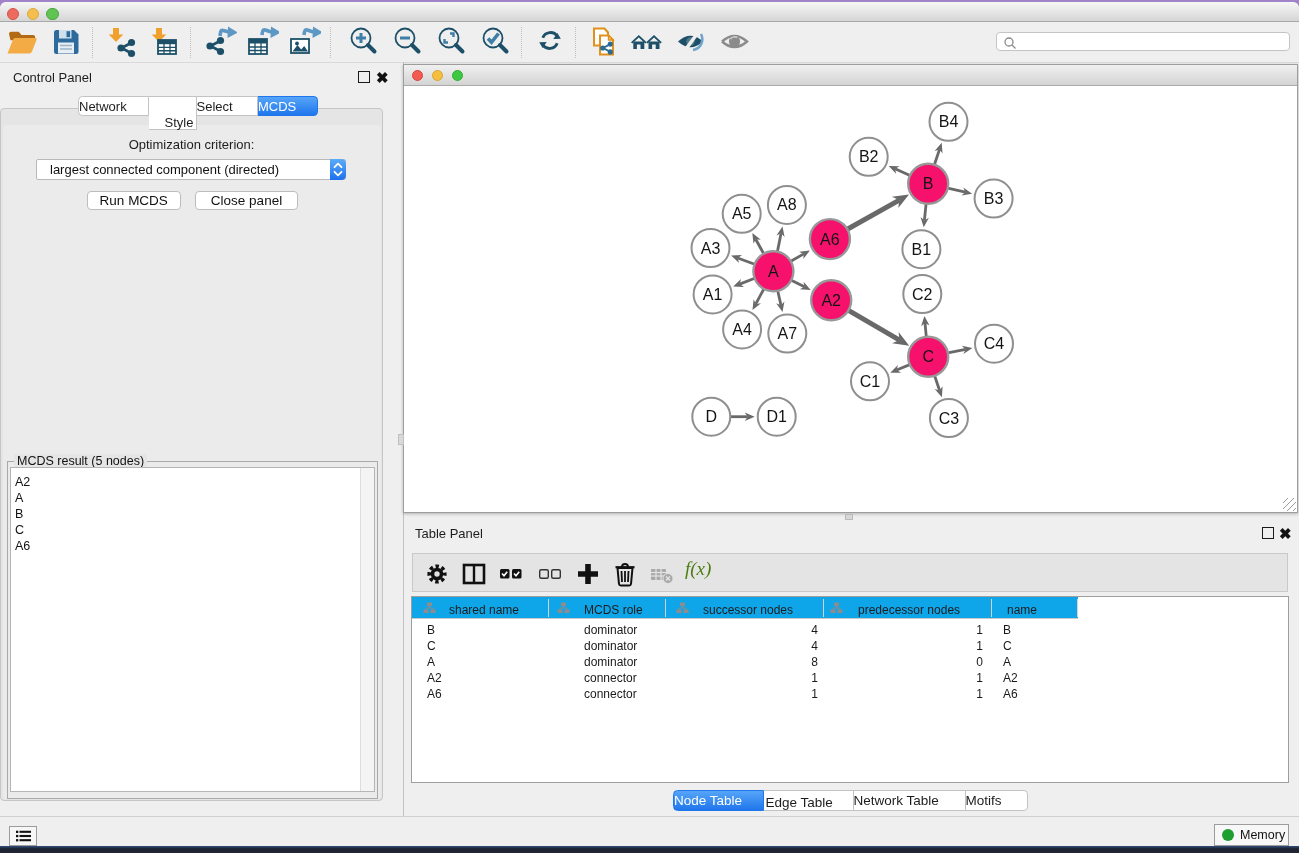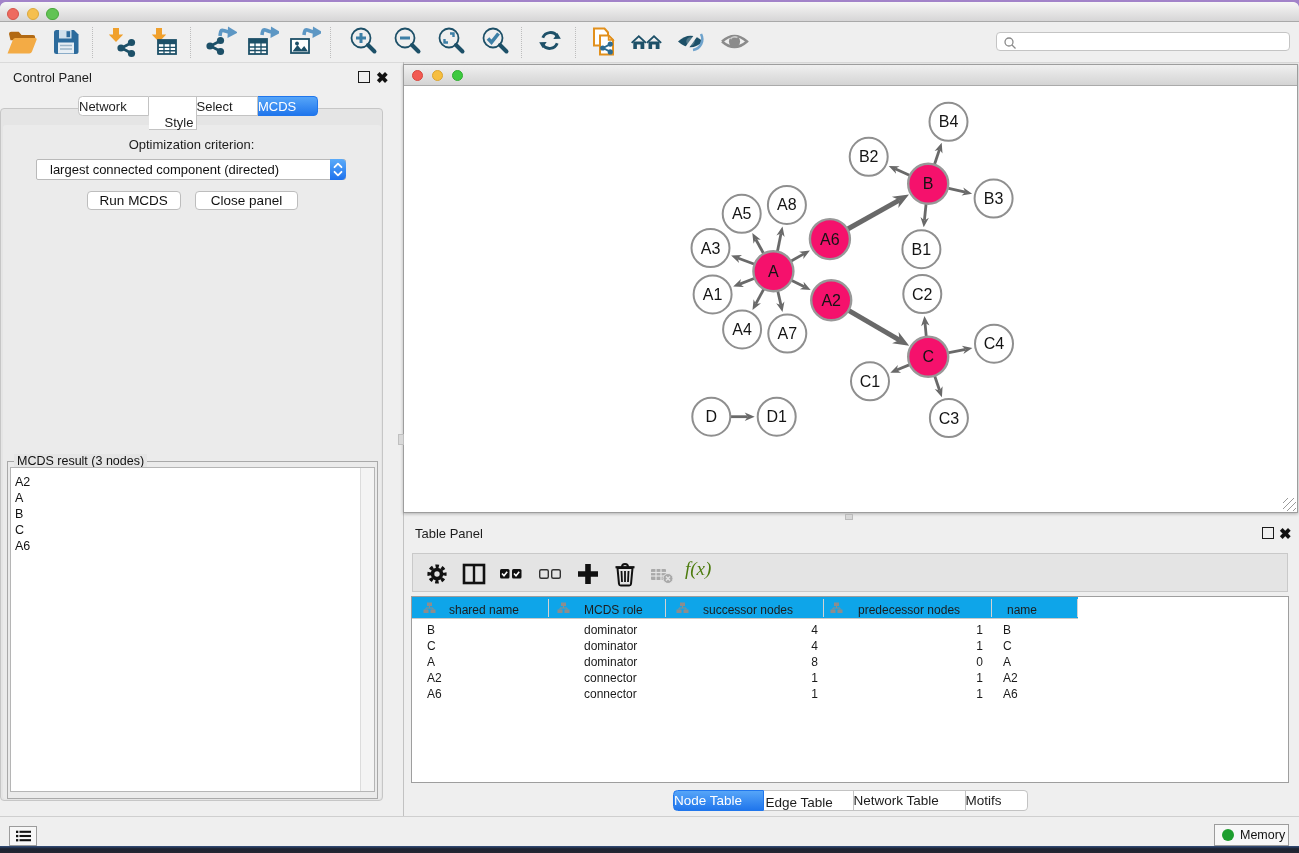--- a/index.html
+++ b/index.html
@@ -227,21 +227,21 @@
     <div id="combo">largest connected component (directed)
       <div class="step"><svg width="16" height="21" viewBox="0 0 16 21">
             <path d="M4.5 8.2 L8 4.6 L11.5 8.2" fill="none" stroke="#fff" stroke-width="1.8" stroke-linecap="round" stroke-linejoin="round"></path>
             <path d="M4.5 12.8 L8 16.4 L11.5 12.8" fill="none" stroke="#fff" stroke-width="1.8" stroke-linecap="round" stroke-linejoin="round"></path>
           </svg></div>
     </div>
     <div class="btn" style="left:85.5px;top:82px;width:94.5px;height:18.5px;line-height:17px">Run MCDS</div>
     <div class="btn" style="left:194px;top:82px;width:103px;height:18.5px;line-height:17px">Close panel</div>
     <div id="fieldset">
       <div class="fsborder"></div>
-      <div class="legend">MCDS result (3 nodes)</div>
+      <div class="legend">MCDS result (5 nodes)</div>
       <div id="mlist">
         <div class="sb"></div>
           <div class="pad"></div>
         <div class="it">A2</div>
           <div class="it">A</div>
           <div class="it">B</div>
           <div class="it">C</div>
           <div class="it">A6</div>
       </div>
     </div>

